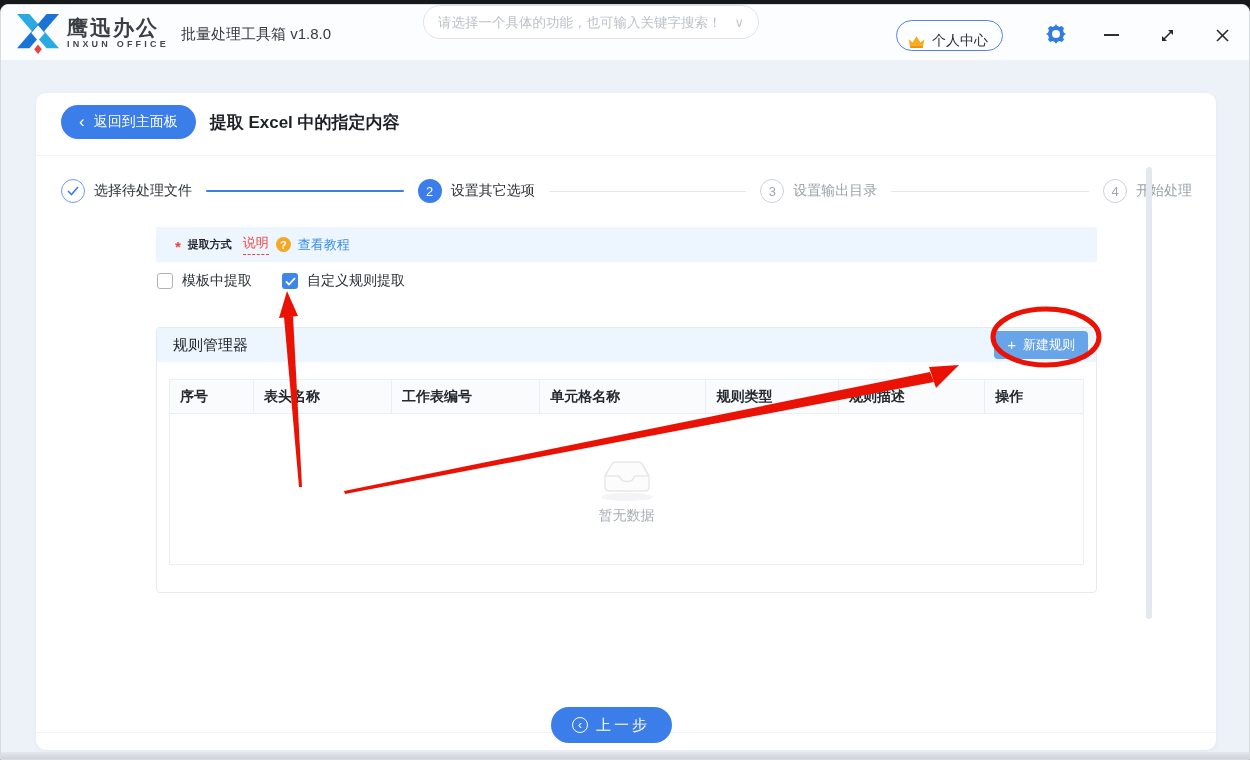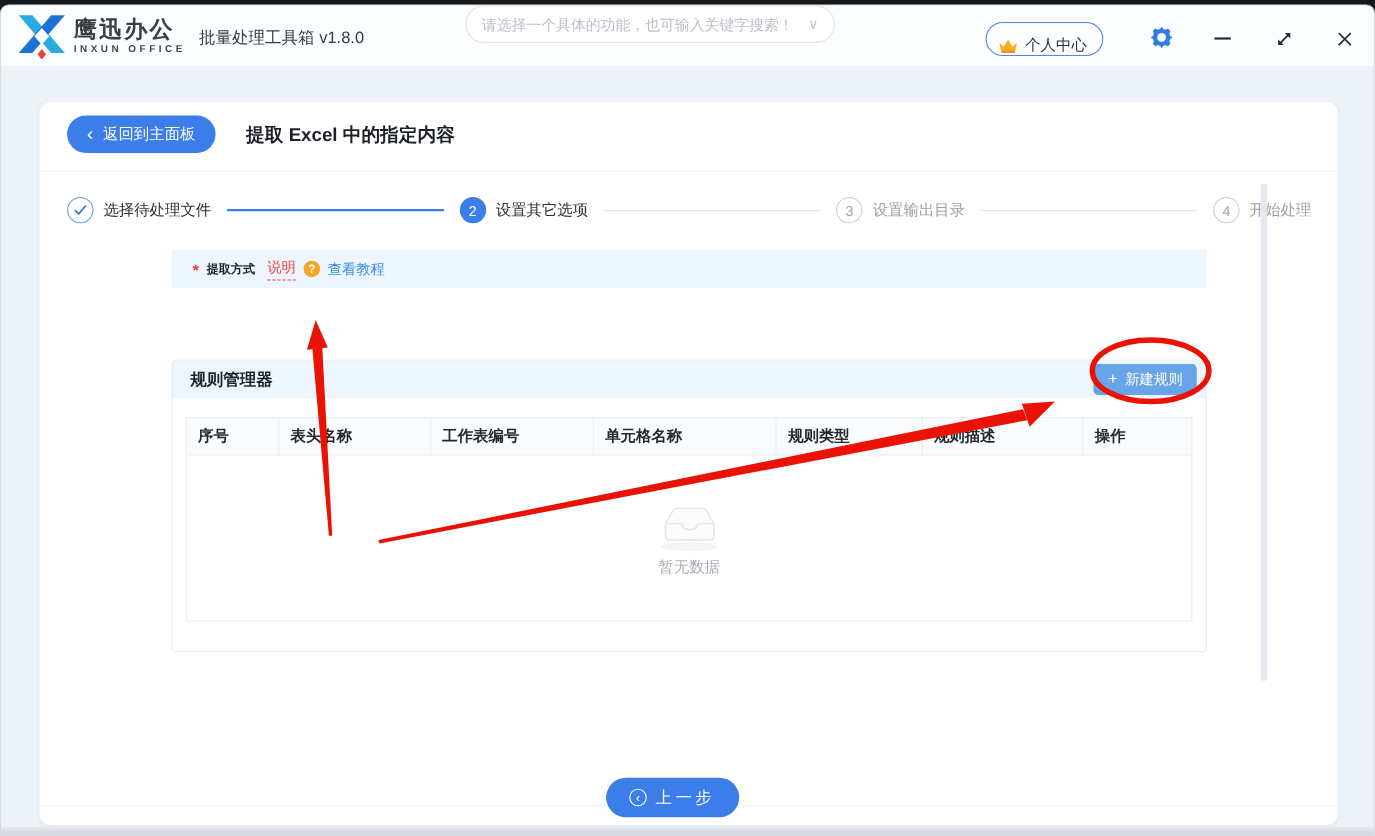--- a/index.html
+++ b/index.html
@@ -41,21 +41,21 @@
 
   
   .card { position:absolute; left:35px; top:88px; width:1180px; height:657px;
           background:#ffffff; border-radius:10px; box-shadow:0 1px 4px rgba(80,100,140,.06); }
 
   .title-row { position:absolute; left:25px; top:12px; height:34px; display:flex; align-items:center; gap:14px; }
   .back-btn { height:34px; padding:0 18px; background:#3b7de9; color:#fff; border:none;
               border-radius:17px; font-size:14px; display:flex; align-items:center; gap:9px;
               cursor:pointer; font-family:inherit; }
   .back-chev { font-size:17px; line-height:1; margin-top:-2px; }
-  .page-title { font-size:17px; font-weight:bold; color:#1d2127;margin-left:14px; }
+  .page-title { font-size:17px; font-weight:bold; color:#1d2127; }
 
   .divider1 { position:absolute; left:0; top:62px; width:100%; height:1px; background:#f0f2f5; }
 
   
   .steps { position:absolute; left:25px; right:24px; top:74px; height:48px;
            display:flex; align-items:center; }
   .step { display:flex; align-items:center; gap:9px; flex:0 0 auto;justify-content:space-between; }
   .step-circle { width:24px; height:24px; border-radius:50%; display:flex; align-items:center;
                  justify-content:center; font-size:13px; }
   .step.done .step-circle { border:1px solid #6b9cee; color:#3b7de9; background:#fff; }
@@ -85,21 +85,21 @@
   .check-item { display:flex; align-items:center; gap:9px; cursor:pointer; }
   .checkbox { width:16px; height:16px; border-radius:3px; border:1px solid #aeb3ba; background:#fff; }
   .checkbox.checked { border:none; background:#3d87e8; display:flex; align-items:center; justify-content:center; }
   .check-label { font-size:14px; color:#2b3036; }
 
   
   .rule-panel { position:absolute; left:120px; top:234px; width:941px; height:266px;
                 border:1px solid #e6eaf0; border-radius:4px; background:#fff; }
   .panel-header { height:34px; background:#edf5fe; border-radius:4px 4px 0 0;
                   display:flex; align-items:center; justify-content:space-between; padding:0 8px 0 16px; }
-  .panel-title { font-size:15px; color:#1f2329; font-weight:bold; }
+  .panel-title { font-size:15px; color:#1f2329; font-weight:normal; }
   .new-rule-btn { height:28px; padding:0 13px; background:#68a4e8; border:none; border-radius:4px;
                   color:#fff; font-size:13px; display:flex; align-items:center; gap:7px;
                   cursor:pointer; font-family:inherit; }
   .plus-glyph { font-size:15px; line-height:1; margin-top:-1px; }
   .panel-body { padding:17px 12px; }
   table.rules { width:100%; border-collapse:collapse; }
   table.rules th { border:1px solid #ebeef5; background:#fafbfc; height:34px; text-align:left;
                    padding:0 10px; font-size:14px; color:#24292f; font-weight:bold; }
   table.rules td.empty-cell { border:1px solid #ebeef5; height:151px; text-align:center; vertical-align:middle; }
   .empty-wrap { display:flex; flex-direction:column; align-items:center; gap:4px; }
@@ -222,20 +222,34 @@
     </div>
 
     <div class="form-header">
       <span class="req-star">*</span>
       <span class="form-title">提取方式</span>
       <span class="help-link">说明</span>
       <span class="q-icon">?</span>
       <span class="tutorial-link">查看教程</span>
     </div>
 
+    <div class="check-row">
+      <div class="check-item">
+        <span class="checkbox"></span>
+        <span class="check-label">模板中提取</span>
+      </div>
+      <div class="check-item">
+        <span class="checkbox checked">
+          <svg width="11" height="9" viewBox="0 0 11 9">
+              <polyline points="1,4.5 4,7.5 10,1" fill="none" stroke="#fff" stroke-width="1.8"></polyline>
+            </svg>
+        </span>
+        <span class="check-label">自定义规则提取</span>
+      </div>
+    </div>
 
     <div class="rule-panel">
       <div class="panel-header">
         <span class="panel-title">规则管理器</span>
         <button class="new-rule-btn">
           <span class="plus-glyph">+</span>
           <span>新建规则</span>
         </button>
       </div>
       <div class="panel-body">

